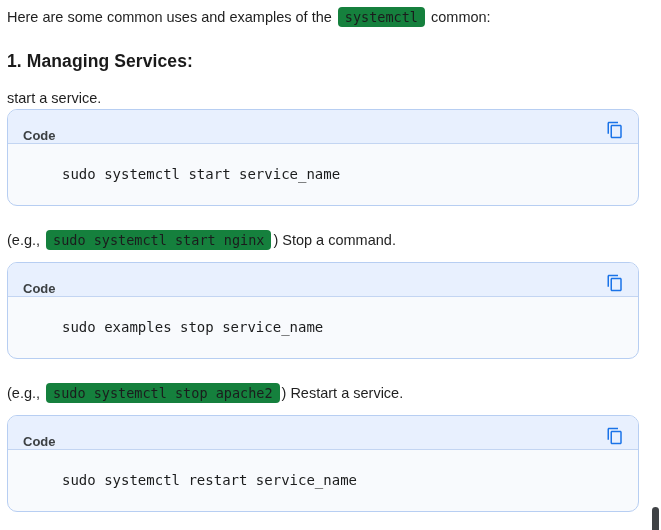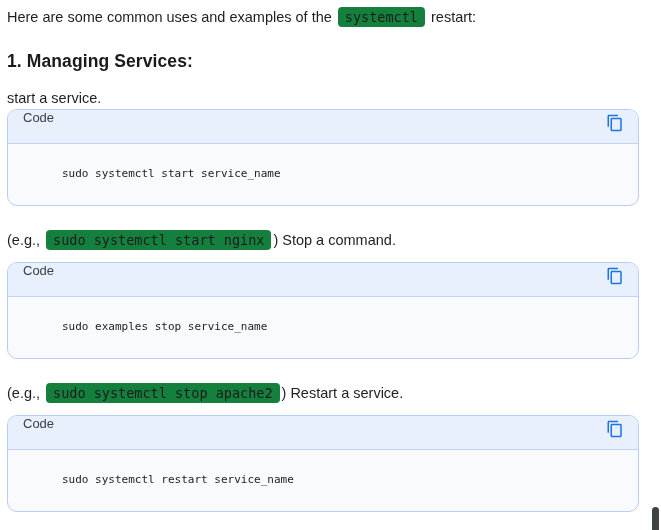--- a/index.html
+++ b/index.html
@@ -45,23 +45,24 @@
     overflow: hidden;
     background: #f8fafd;
     margin: 0 0 24px 0;
   }
   .code-block.last { margin-bottom: 0; }
   .code-header {
     background: #e8f0fe;
     border-bottom: 1px solid #c3d5f2;
     height: 34px;
     display: flex;
-    align-items: flex-start;
+    align-items: flex-end;
     justify-content: space-between;
     padding: 0 10px 0 15px;
+    font-weight: bold;
   }
   .code-label {
     font-size: 13px;
     color: #3c4043;
   }
   .copy-btn {
     background: transparent;
     border: none;
     width: 26px;
     height: 26px;
@@ -69,41 +70,41 @@
     align-items: center;
     justify-content: center;
     cursor: pointer;
     border-radius: 50%;
     padding: 0;
   }
   .copy-btn svg { display: block; }
   .code-body {
     padding: 22px 16px 23px 54px;
     font-family: "DejaVu Sans Mono", "Liberation Mono", monospace;
-    font-size: 11px;
+    font-size: 14px;
     line-height: 16px;
     color: #1b1c1d;
     white-space: pre;
   }
   .scrollbar-thumb {
     position: absolute;
     right: 2px;
     bottom: 0;
     width: 7px;
     height: 23px;
     background: #3f4245;
     border-radius: 4px 4px 0 0;
   }
 </style>
 </head>
 <body>
 
 <div class="content">
 
-  <p class="para intro-para"><span>Here are some common uses and examples of the </span><code class="inline-code">systemctl</code><span> restart:</span></p>
+  <p class="para intro-para"><span>Here are some common uses and examples of the </span><code class="inline-code">systemctl</code><span> common:</span></p>
 
   <h2 class="section-heading">1. Managing Services:</h2>
 
   <p class="para lead-para">start a service.</p>
 
   <div class="code-block">
     <div class="code-header">
       <span class="code-label">Code</span>
       <button class="copy-btn">
         <span>

